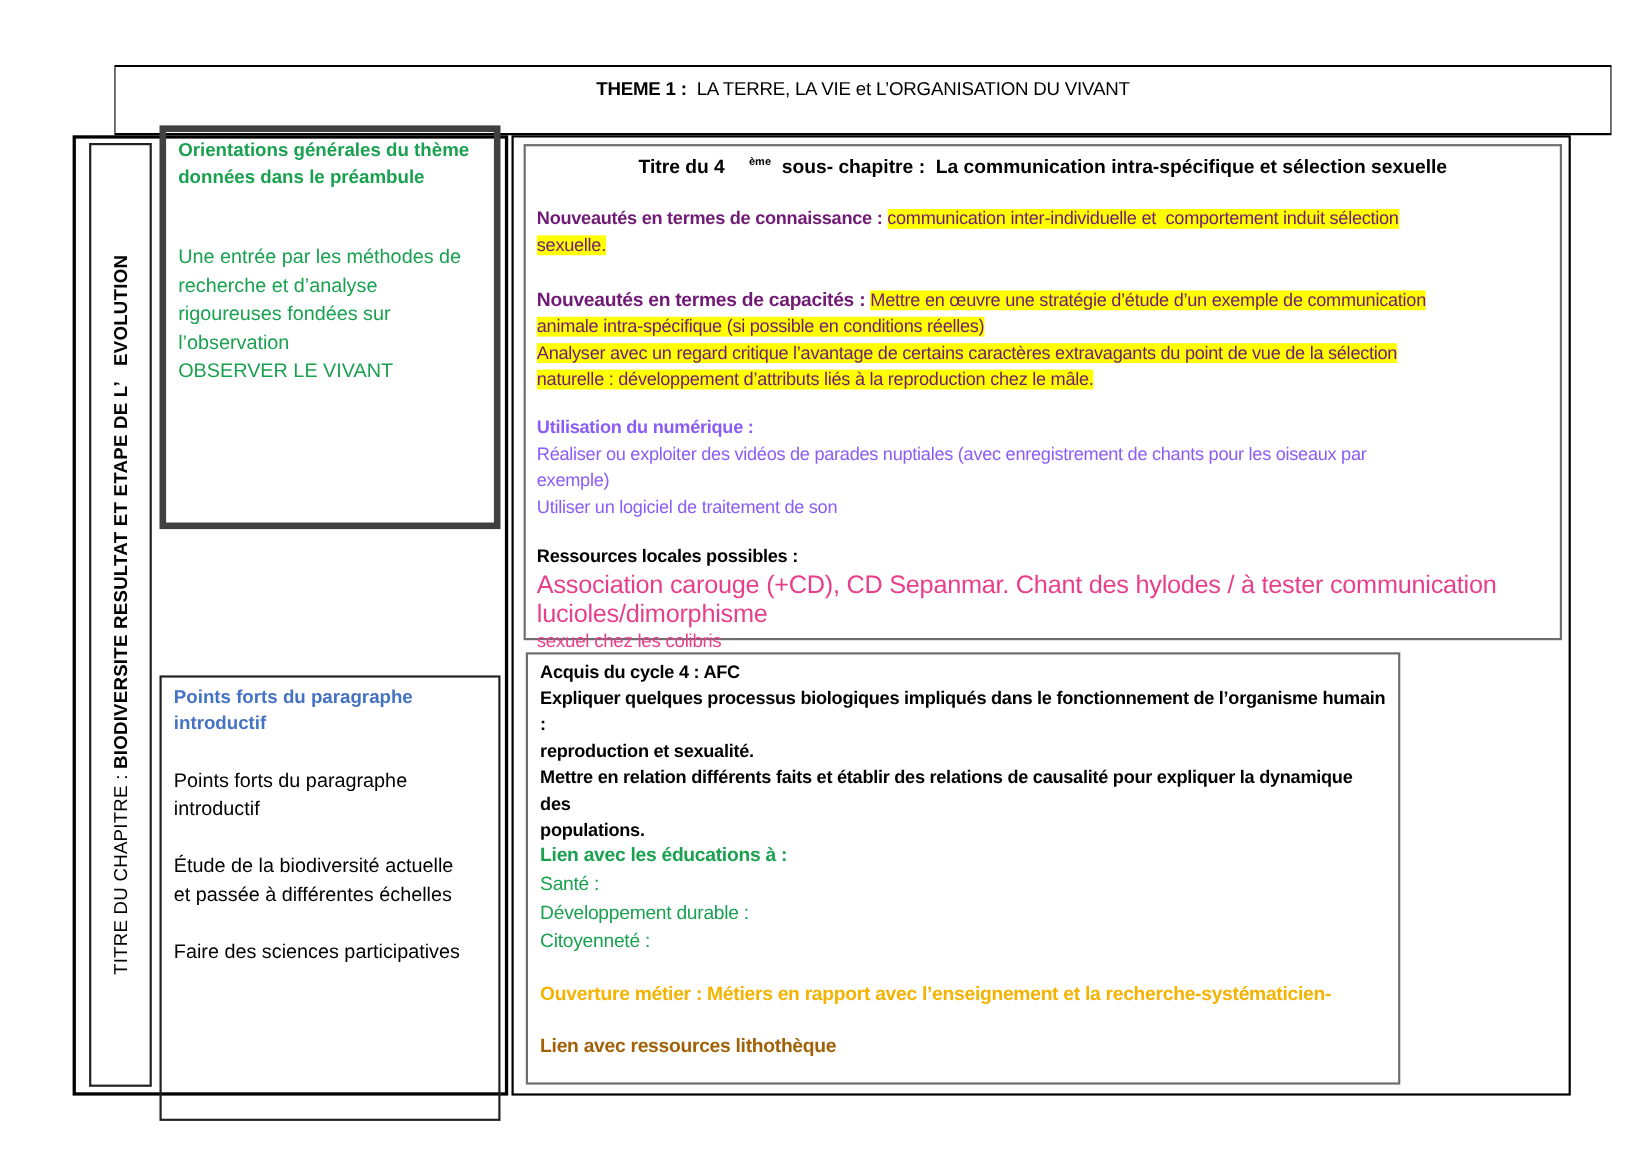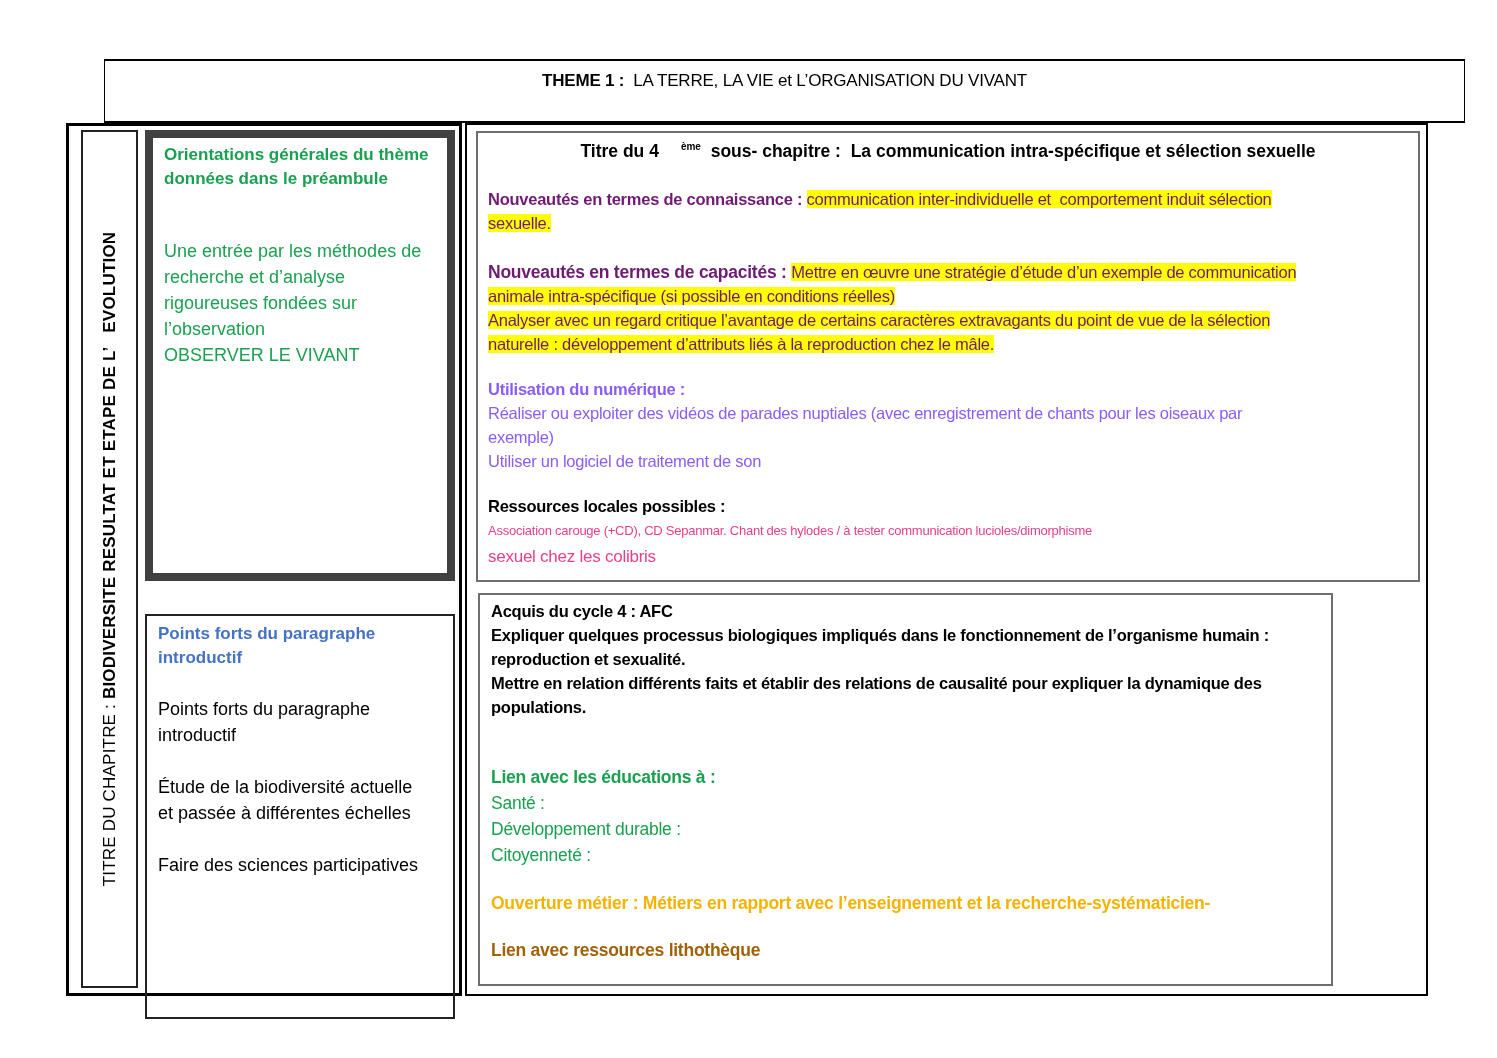--- a/index.html
+++ b/index.html
@@ -13,31 +13,31 @@
                   font-size:17px; letter-spacing:-0.2px; }
   #header-title b { font-weight:bold; }
 
   #left-frame { left:66px; top:123px; width:396px; height:873px; border:3px solid #000; }
   #vtitle-box { left:81px; top:130px; width:57px; height:858px; border:2px solid #222; }
   #vtitle { position:absolute; left:50%; top:50%; width:820px; text-align:center;
             transform:translate(-50%,-50%) rotate(-90deg); white-space:nowrap;
             font-size:17px; letter-spacing:0.2px; }
   #vtitle b { font-weight:bold; }
 
-  #orient-box { left:145px; top:130px; width:310px; height:451px; border:8px solid #404040; }
+  #orient-box { left:145px; top:114px; width:310px; height:367px; border:6px solid #404040; }
   #points-box { left:145px; top:614px; width:310px; height:405px; border:2px solid #222; }
   .lpad { position:absolute; left:11px; right:8px; }
   .green { color:#16a34a; color:#1aa150; }
   .blue  { color:#4472c4; }
   .h-bold { font-weight:bold; font-size:17px; line-height:24px; }
   .body-l { font-size:18px; line-height:26px; }
 
   #right-frame { left:465px; top:123px; width:963px; height:873px; border:2px solid #000; }
   #rt-box { left:476px; top:131px; width:944px; height:451px; border:2px solid #6e6e6e; }
-  #rb-box { left:478px; top:593px; width:855px; height:393px; border:2px solid #6e6e6e; }
+  #rb-box { left:478px; top:593px; width:795px; height:393px; border:2px solid #6e6e6e; }
 
   .rtext { position:absolute; left:10px; right:10px; font-size:16.5px; line-height:24px; letter-spacing:-0.25px; }
   .sub-title { text-align:center; font-weight:bold; font-size:17.5px; top:8px; left:0; right:0; position:absolute; }
   .sub-title sup { font-size:10px; vertical-align:7px;margin-left:22px; }
   .red { color:#701a75; }
   .hl { background:#ffff00; }
   .purple { color:#8b5cf6; }
   .pink { color:#e83e8c; }
   .bold { font-weight:bold; }
   .orange { color:#f5b301; }
@@ -116,21 +116,21 @@
 
   <div class="rtext purple" style="top:244px;">
     <span class="line bold">Utilisation du numérique :</span>
     <span class="line">Réaliser ou exploiter des vidéos de parades nuptiales (avec enregistrement de chants pour les oiseaux par</span>
     <span class="line">exemple)</span>
     <span class="line">Utiliser un logiciel de traitement de son</span>
   </div>
 
   <div class="rtext" style="top:361px;">
     <span class="line bold">Ressources locales possibles :</span>
-    <span class="line pink" style="line-height:26px;font-size:13px">Association carouge (+CD), CD Sepanmar. Chant des hylodes / à tester communication lucioles/dimorphisme</span>
+    <span class="line pink" style="line-height:26px;font-size:23px">Association carouge (+CD), CD Sepanmar. Chant des hylodes / à tester communication lucioles/dimorphisme</span>
     <span class="line pink" style="line-height:26px;font-size:17px">sexuel chez les colibris</span>
   </div>
 </div>
 
 <div id="rb-box" class="abs">
   <div class="rtext bold" style="top:4px;left:11px;">
     <span class="line">Acquis du cycle 4 : AFC</span>
     <span class="line">Expliquer quelques processus biologiques impliqués dans le fonctionnement de l’organisme humain :</span>
     <span class="line">reproduction et sexualité.</span>
     <span class="line">Mettre en relation différents faits et établir des relations de causalité pour expliquer la dynamique des</span>

